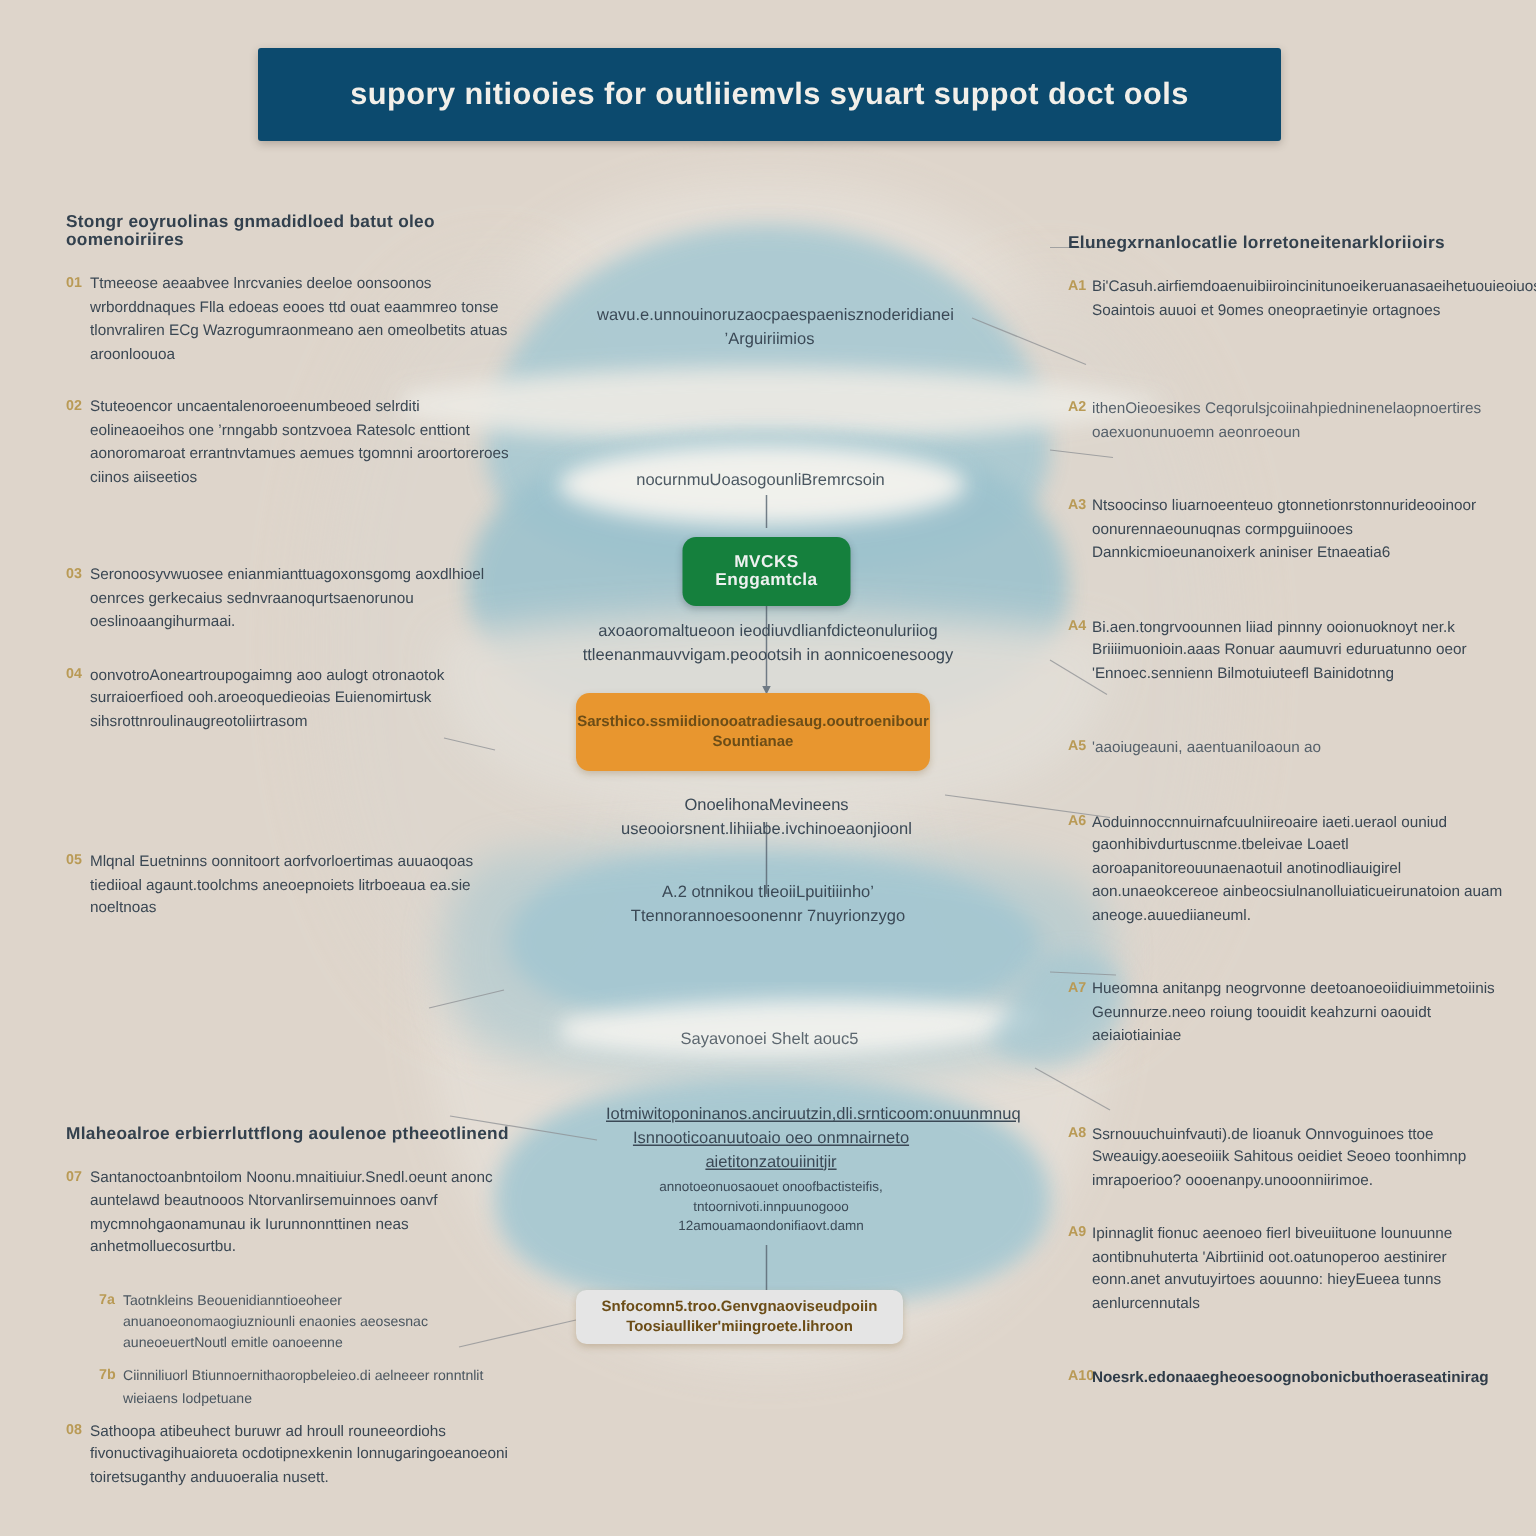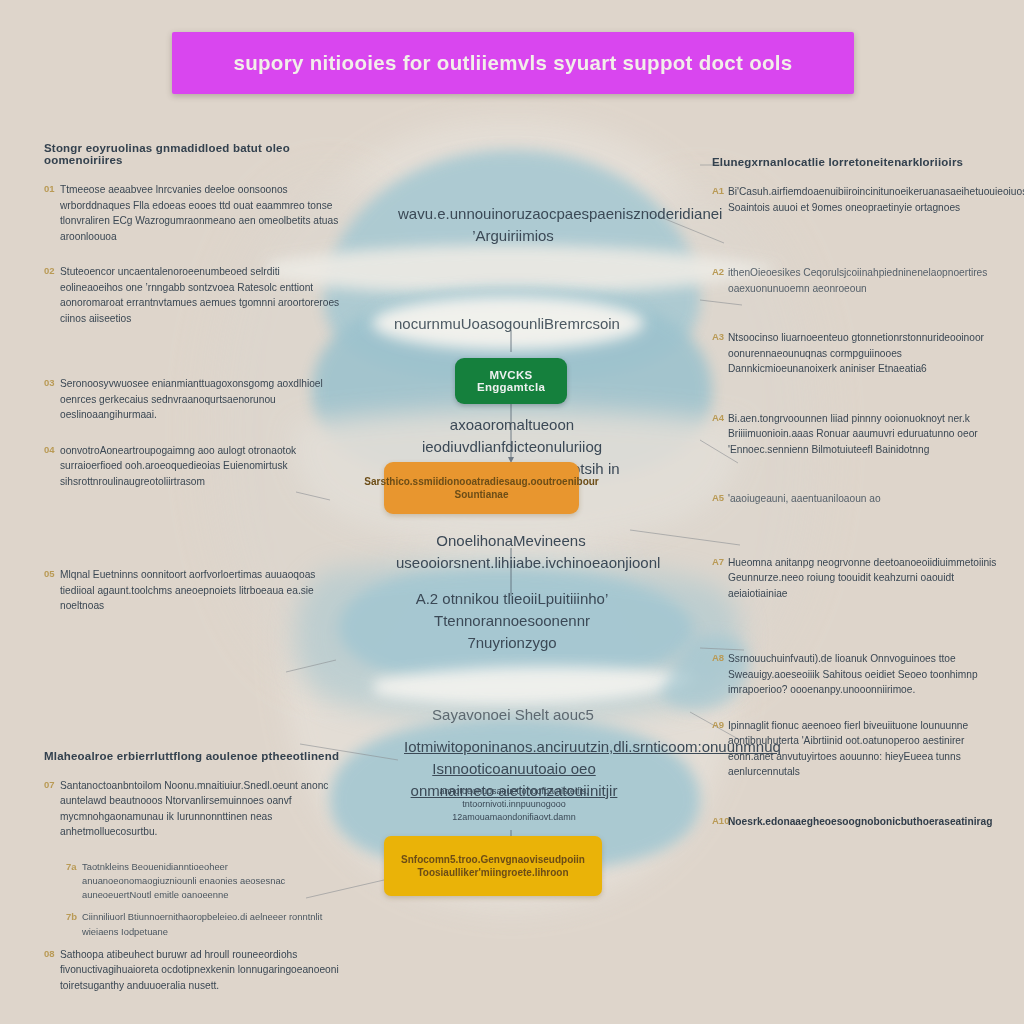--- a/index.html
+++ b/index.html
@@ -17,21 +17,21 @@
   #canvas{
     position:absolute;inset:0;
     width:1024px;height:1024px;
   }
 
   
   .title-banner{
     position:absolute;
     left:172px;top:32px;
     width:682px;height:62px;
-    background:#d946ef;
+    background:#0c4a6e;
     border-radius:2px;
     display:flex;align-items:center;justify-content:center;
     box-shadow:0 2px 6px rgba(60,50,40,.28);
     z-index:40;
   }
   .title-text{
     color:#f2efe9;
     font-size:20.5px;
     font-weight:700;
     letter-spacing:.3px;
@@ -111,58 +111,58 @@
   }
   .node-core span{
     color:#eef1f0;
     font-size:11.5px;
     font-weight:700;
     letter-spacing:.3px;
   }
 
   .node-orange-1{
     left:384px;top:462px;
-    width:195px;height:52px;
+    width:236px;height:52px;
     background:#e8962f;
     border-radius:9px;
     box-shadow:0 2px 5px rgba(120,85,25,.25);
   }
   .node-orange-2{
-    left:384px;top:836px;
-    width:218px;height:60px;
-    background:#eab308;
+    left:384px;top:860px;
+    width:218px;height:36px;
+    background:#e5e5e5;
     border-radius:7px;
     box-shadow:0 2px 5px rgba(120,85,25,.25);
   }
   .node-orange-1 span,.node-orange-2 span{
     color:#6c4d17;
     font-size:10px;
     font-weight:600;
     padding:0 10px;
     line-height:1.3;
   }
 
   
   .blob-label{
     position:absolute;
     z-index:31;
     text-align:center;
     color:#3b4956;
-    font-size:15px;
+    font-size:11px;
     line-height:1.45;
     filter:blur(.4px);
     pointer-events:none;
   }
 
   .lbl-top{left:398px;top:203px;width:230px;}
   .lbl-pill{left:392px;top:313px;width:230px;color:#4b5862;}
   .lbl-undercore{left:382px;top:414px;width:260px;}
   .lbl-mid{left:396px;top:530px;width:230px;}
   .lbl-band-a{left:412px;top:588px;width:200px;}
-  .lbl-white{left:418px;top:704px;width:190px;color:#5d6870;}
+  .lbl-white{left:418px;top:686px;width:190px;color:#5d6870;}
   .lbl-band-b{left:404px;top:736px;width:220px;text-decoration:underline;}
   .lbl-band-c{left:416px;top:785px;width:196px;font-size:9px;}
 
   
   .leaders{position:absolute;inset:0;z-index:20;pointer-events:none;}
 </style>
 </head>
 <body>
 
 <div id="canvas">
@@ -350,20 +350,24 @@
     <div class="bullet">
       <span class="marker">A4</span>
       <span class="btext">Bi.aen.tongrvoounnen liiad pinnny ooionuoknoyt ner.k Briiiimuonioin.aaas Ronuar  aaumuvri eduruatunno oeor 'Ennoec.sennienn Bilmotuiuteefl Bainidotnng</span>
     </div>
     <div class="gap-sm"></div>
     <div class="bullet muted">
       <span class="marker">A5</span>
       <span class="btext">'aaoiugeauni, aaentuaniloaoun ao</span>
     </div>
     <div class="gap-sm"></div>
+    <div class="bullet">
+      <span class="marker">A6</span>
+      <span class="btext">Aoduinnoccnnuirnafcuulniireoaire  iaeti.ueraol ouniud  gaonhibivdurtuscnme.tbeleivae Loaetl aoroapanitoreouunaenaotuil anotinodliauigirel aon.unaeokcereoe ainbeocsiulnanolluiaticueirunatoion auam aneoge.auuediianeuml.</span>
+    </div>
     <div class="gap-sm"></div>
     <div class="bullet">
       <span class="marker">A7</span>
       <span class="btext">Hueomna anitanpg neogrvonne deetoanoeoiidiuimmetoiinis Geunnurze.neeo roiung toouidit  keahzurni oaouidt aeiaiotiainiae</span>
     </div>
     <div class="gap-md"></div>
     <div class="bullet">
       <span class="marker">A8</span>
       <span class="btext">Ssrnouuchuinfvauti).de lioanuk Onnvoguinoes ttoe Sweauigy.aoeseoiiik Sahitous oeidiet Seoeo toonhimnp imrapoerioo? oooenanpy.unooonniirimoe.</span>
     </div>

